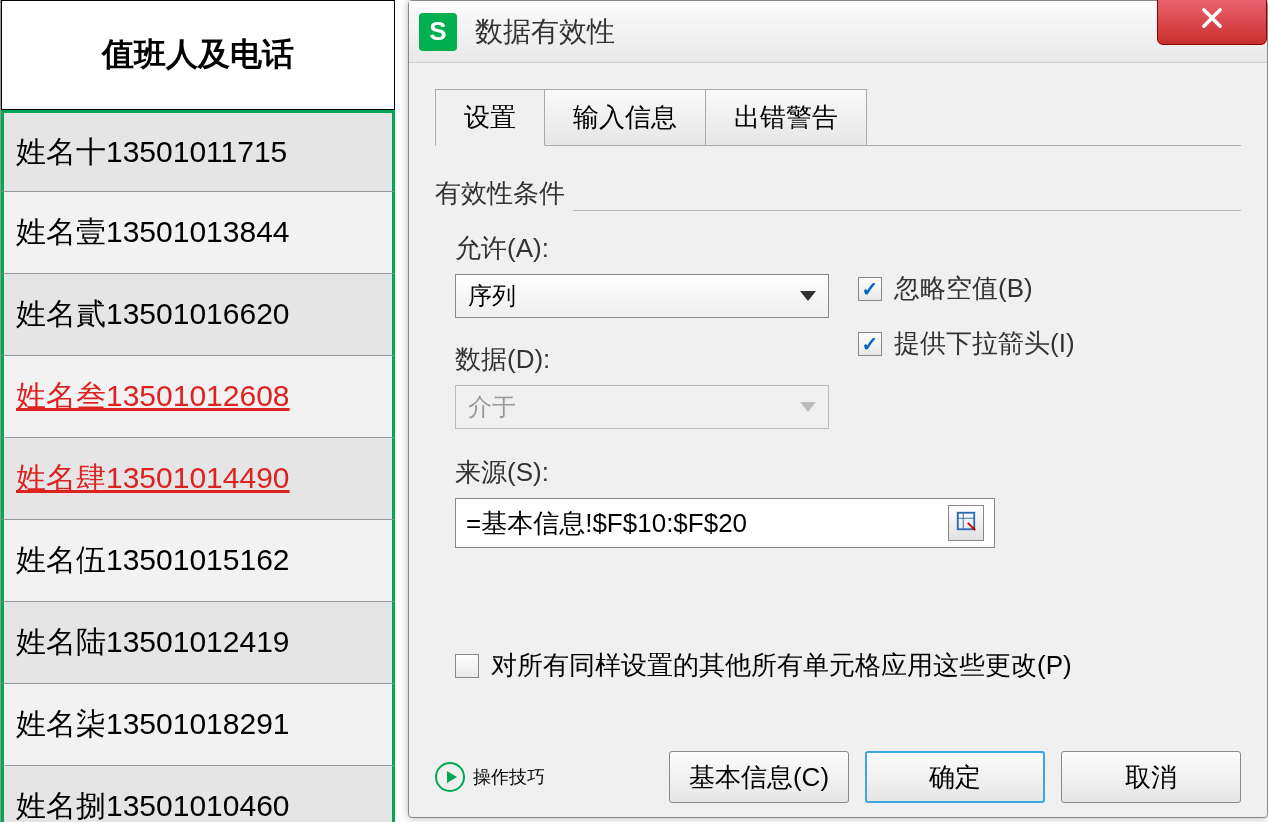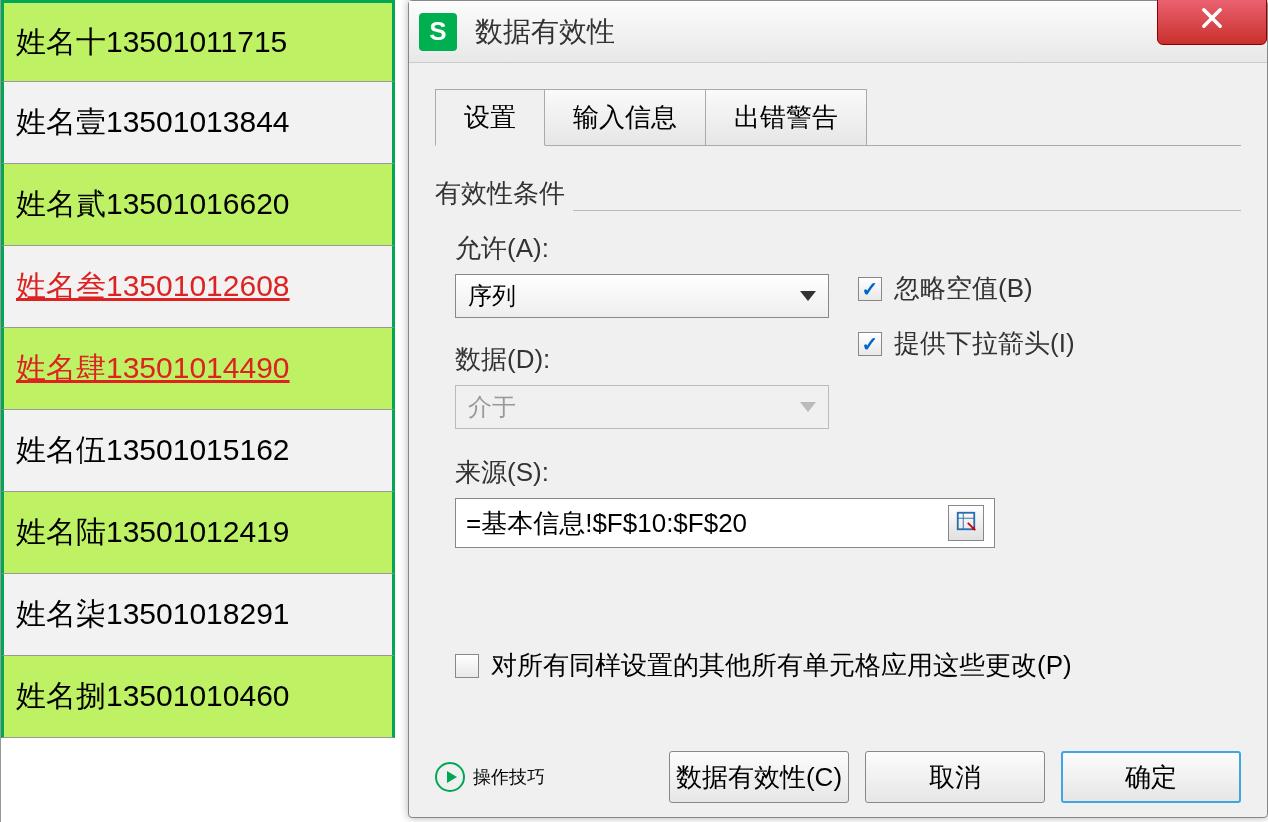--- a/index.html
+++ b/index.html
@@ -34,21 +34,21 @@
     .sheet-cell {
       height: 82px;
       border-left: 3px solid #00a854;
       border-right: 3px solid #00a854;
       border-bottom: 1px solid #999;
       display: flex;
       align-items: center;
       padding: 0 12px;
       font-size: 30px;
       color: #000;
-      background: #bef264;
+      background: #e5e5e5;
     }
     .sheet-cell.first { border-top: 3px solid #00a854; }
     .sheet-cell.alt { background: #f2f2f2; }
     .sheet-cell.red { color: #d22; text-decoration: underline; }
     
     
     .dialog {
       position: absolute;
       left: 408px;
       top: 0;
@@ -294,20 +294,23 @@
       margin-left: 16px;
       cursor: pointer;
       border-radius: 3px;
     }
     .btn.primary { border: 2px solid #3da8e0; }
   </style>
 </head>
 <body>
 
 <div class="sheet-col">
+  <div class="sheet-header">
+    <span>值班人及电话</span>
+  </div>
   <div id="sheet-rows">
       <div class="sheet-cell first">姓名十13501011715</div>
       <div class="sheet-cell alt">姓名壹13501013844</div>
       <div class="sheet-cell">姓名貳13501016620</div>
       <div class="sheet-cell alt red">姓名叁13501012608</div>
       <div class="sheet-cell red">姓名肆13501014490</div>
       <div class="sheet-cell alt">姓名伍13501015162</div>
       <div class="sheet-cell">姓名陆13501012419</div>
       <div class="sheet-cell alt">姓名柒13501018291</div>
       <div class="sheet-cell">姓名捌13501010460</div>
@@ -387,22 +390,22 @@
       <div class="checkbox unchecked" style="margin-right:12px"></div>
       <span>对所有同样设置的其他所有单元格应用这些更改(P)</span>
     </div>
   </div>
 
   <div class="footer">
     <div class="tips-icon"></div>
     <span class="tips-link">操作技巧</span>
     <div class="footer-spacer"></div>
     <div class="btn">
-        <span>数据有效性(C)</span>
+        <span>基本信息(C)</span>
+      </div>
+    <div class="btn primary">
+        <span>确定</span>
       </div>
     <div class="btn">
         <span>取消</span>
       </div>
-    <div class="btn primary">
-        <span>确定</span>
-      </div>
   </div>
 </div>
 
 </body></html>

